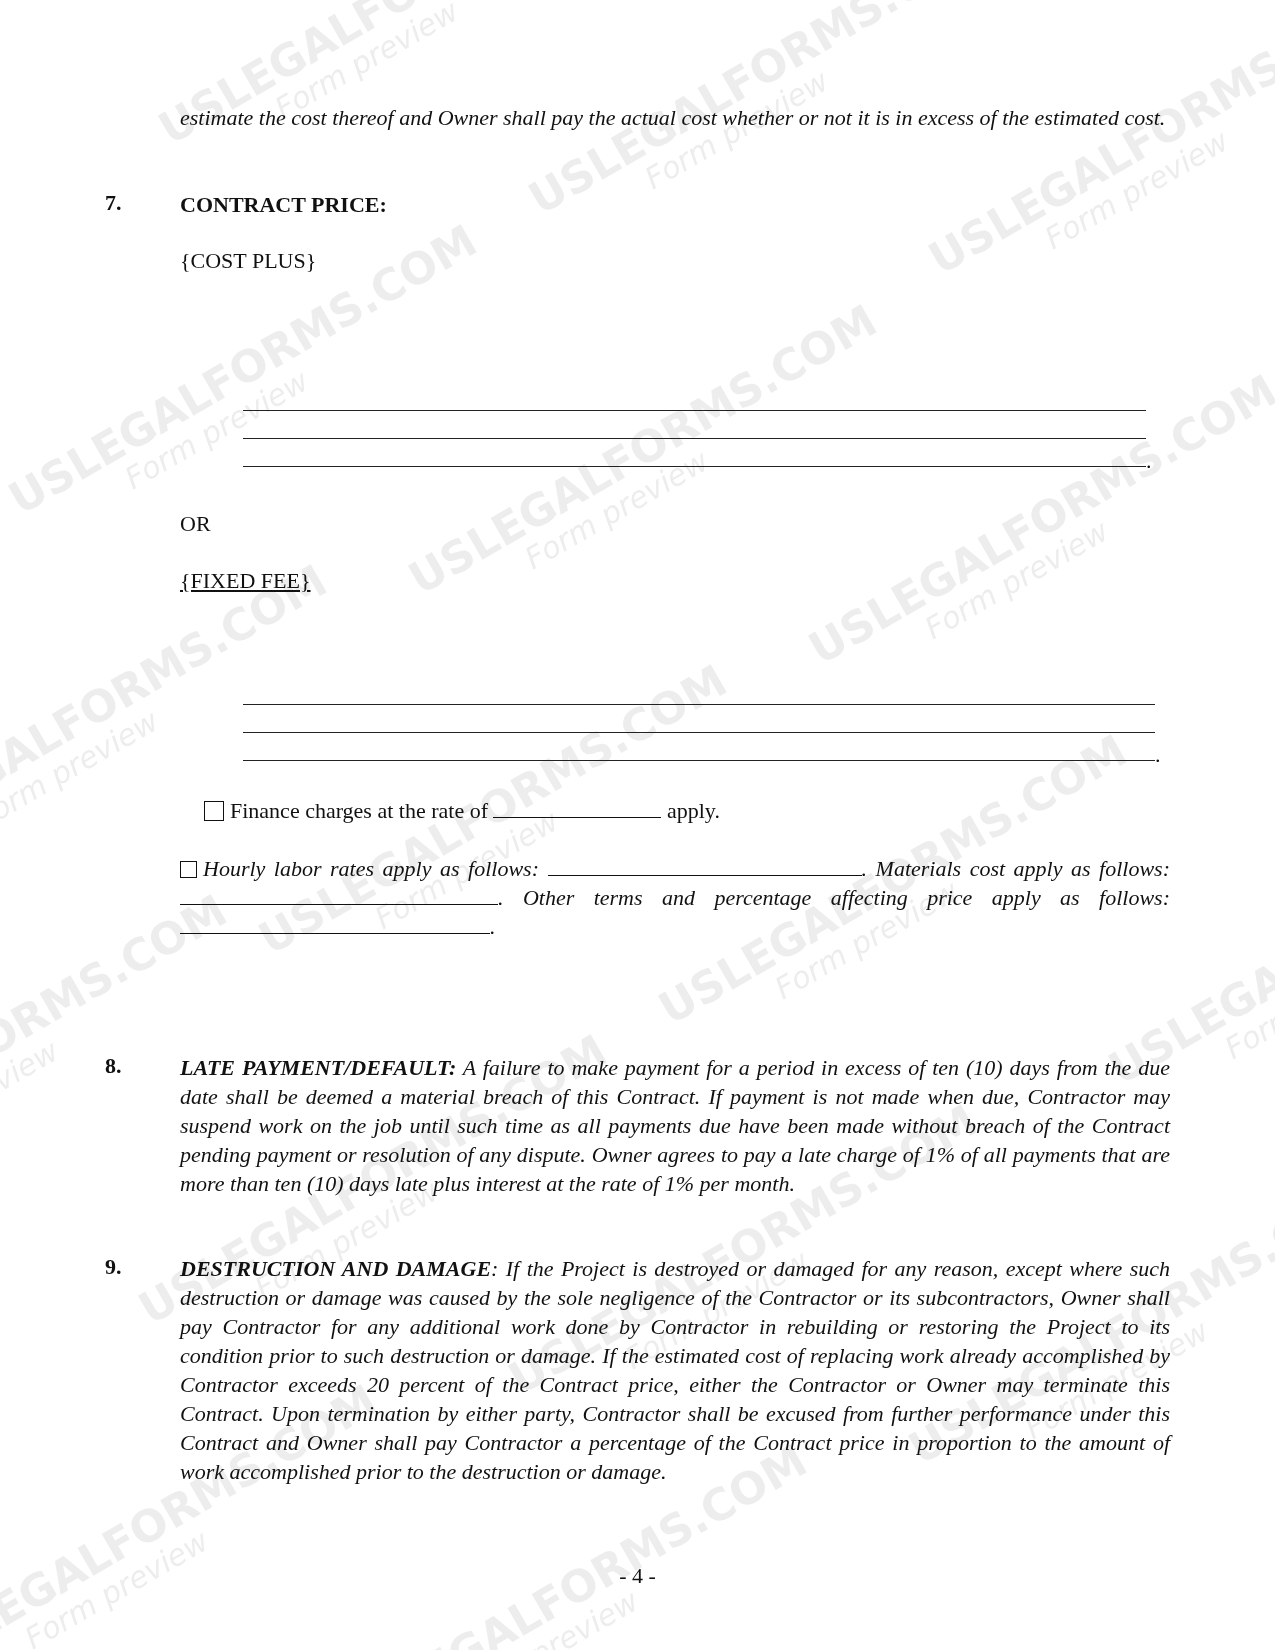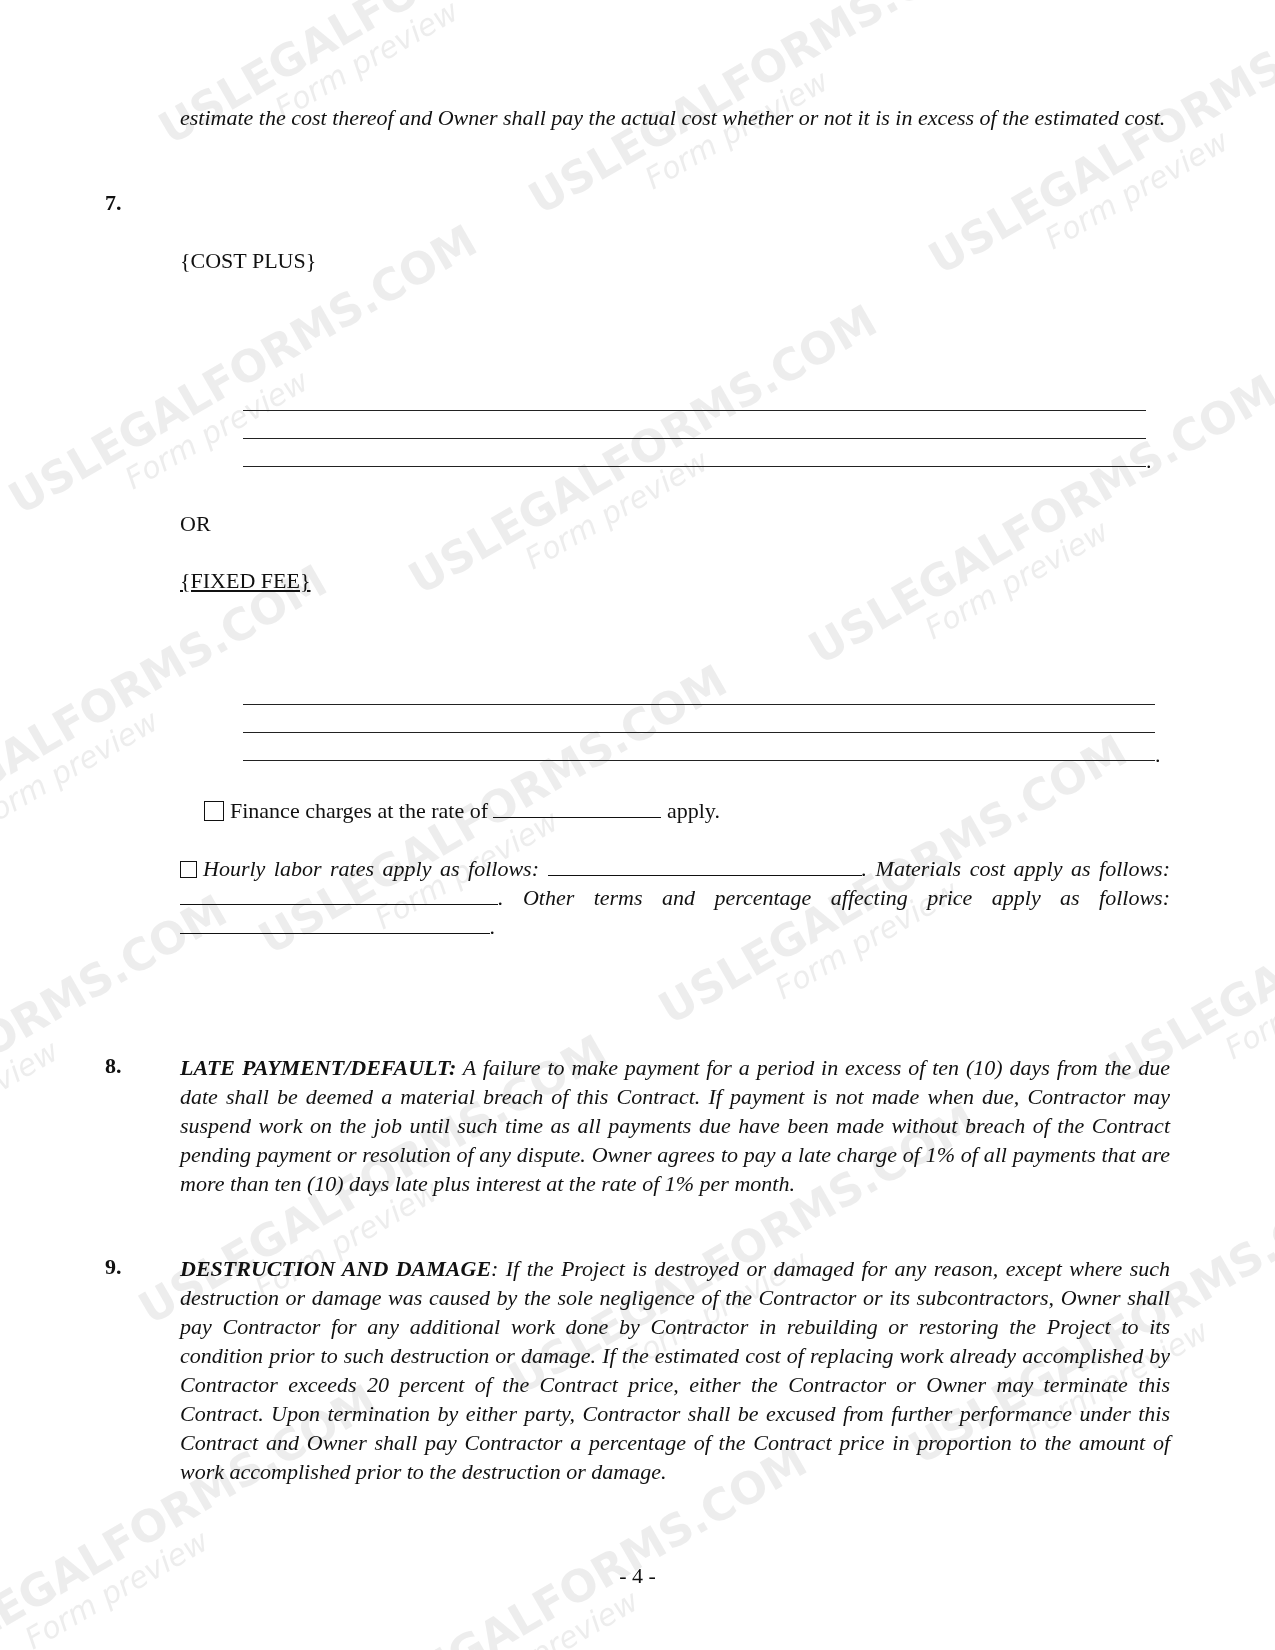--- a/index.html
+++ b/index.html
@@ -87,20 +87,21 @@
       <span class="small">Form preview</span>
     </div>
   <div class="wm" style="left:330px;top:1700px;">
       <span class="big">USLEGALFORMS.COM</span>
       <span class="small">Form preview</span>
     </div>
 
   <p class="p just" style="top:103px;">estimate the cost thereof and Owner shall pay the actual cost whether or not it is in excess of the estimated cost.</p>
 
   <span class="num" style="top:190px;">7.</span>
+  <p class="p b" style="top:190px;">CONTRACT PRICE:</p>
 
   <p class="p" style="top:246px;">{COST PLUS}</p>
 
 
   <div class="rule" style="top:410px;width:903px;"></div>
   <div class="rule" style="top:438px;width:903px;"></div>
   <div class="rule" style="top:466px;width:903px;"></div>
   <span class="rule-dot" style="left:1146px;top:448px;">.</span>
 
   <p class="p" style="top:509px;">OR</p>

